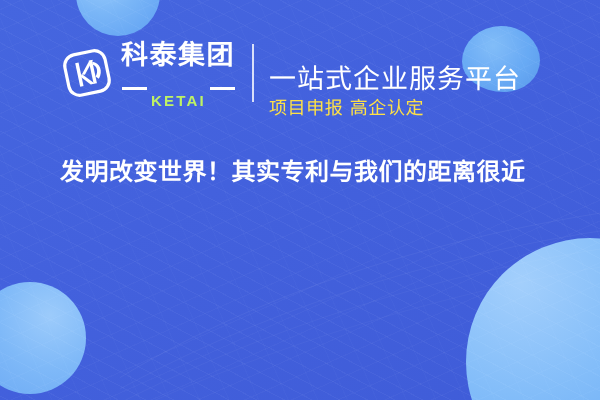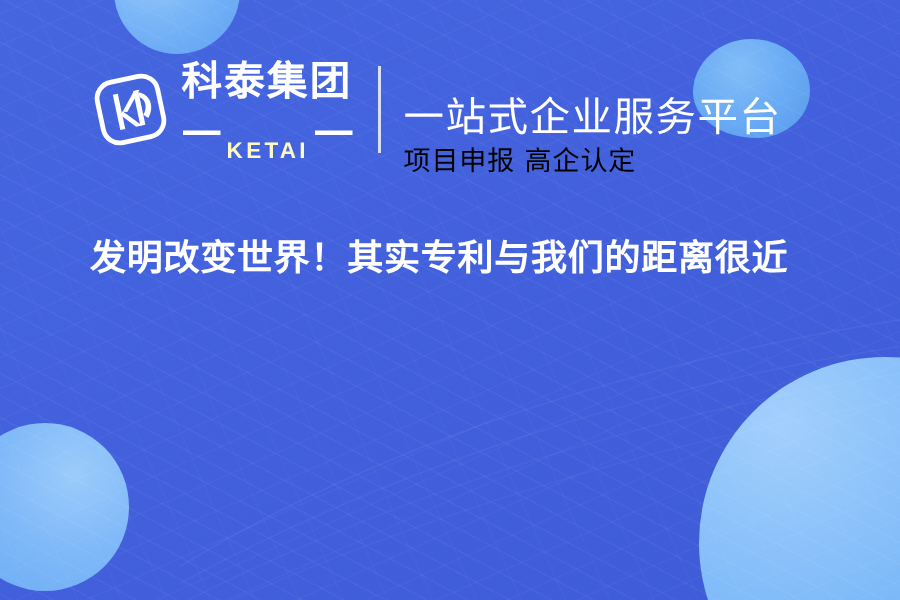--- a/index.html
+++ b/index.html
@@ -122,21 +122,21 @@
     flex: 1 1 auto;
     height: 3px;
     background: #ffffff;
     min-width: 9px;
   }
   .logo-en {
     font-family: "Liberation Sans", sans-serif;
     font-size: 15px;
     line-height: 15px;
     font-weight: 700;
-    color: #fef9c3;
+    color: #bef264;
     letter-spacing: 2.2px;
     white-space: nowrap;
     margin-top: 23px;
   }
 
   .divider {
     width: 2px;
     height: 58px;
     background: rgba(255,255,255,.80);
     margin: 0 15px 0 17px;
@@ -153,21 +153,21 @@
     font-size: 27px;
     line-height: 32px;
     color: #ffffff;
     letter-spacing: 1px;
     white-space: nowrap;
   }
   .tagline-sub {
     font-family: "DejaVu Sans", "Liberation Sans", sans-serif;
     font-size: 18px;
     line-height: 24px;
-    color: #000000;
+    color: #fde047;
     letter-spacing: .6px;
     white-space: nowrap;
     margin-top: 1px;
   }
 
   
   .headline {
     position: absolute;
     left: 60px;
     top: 148px;

